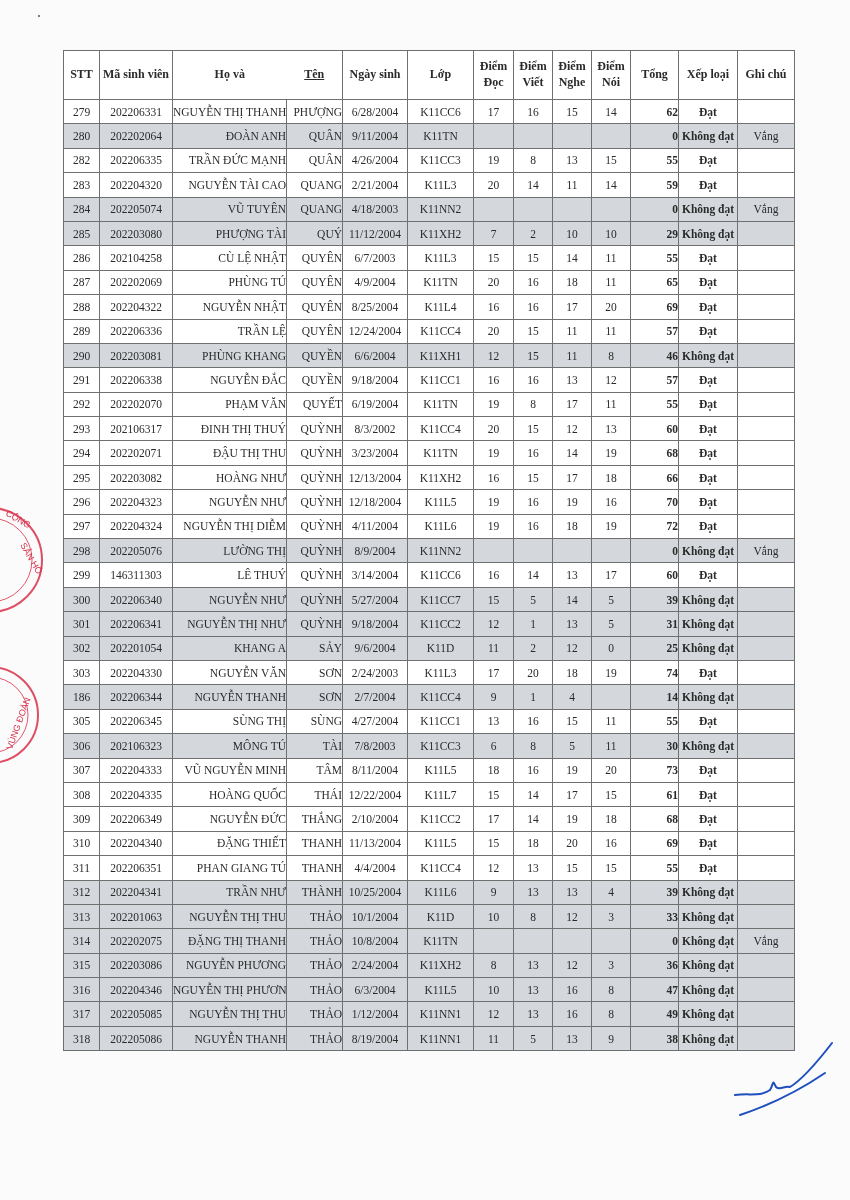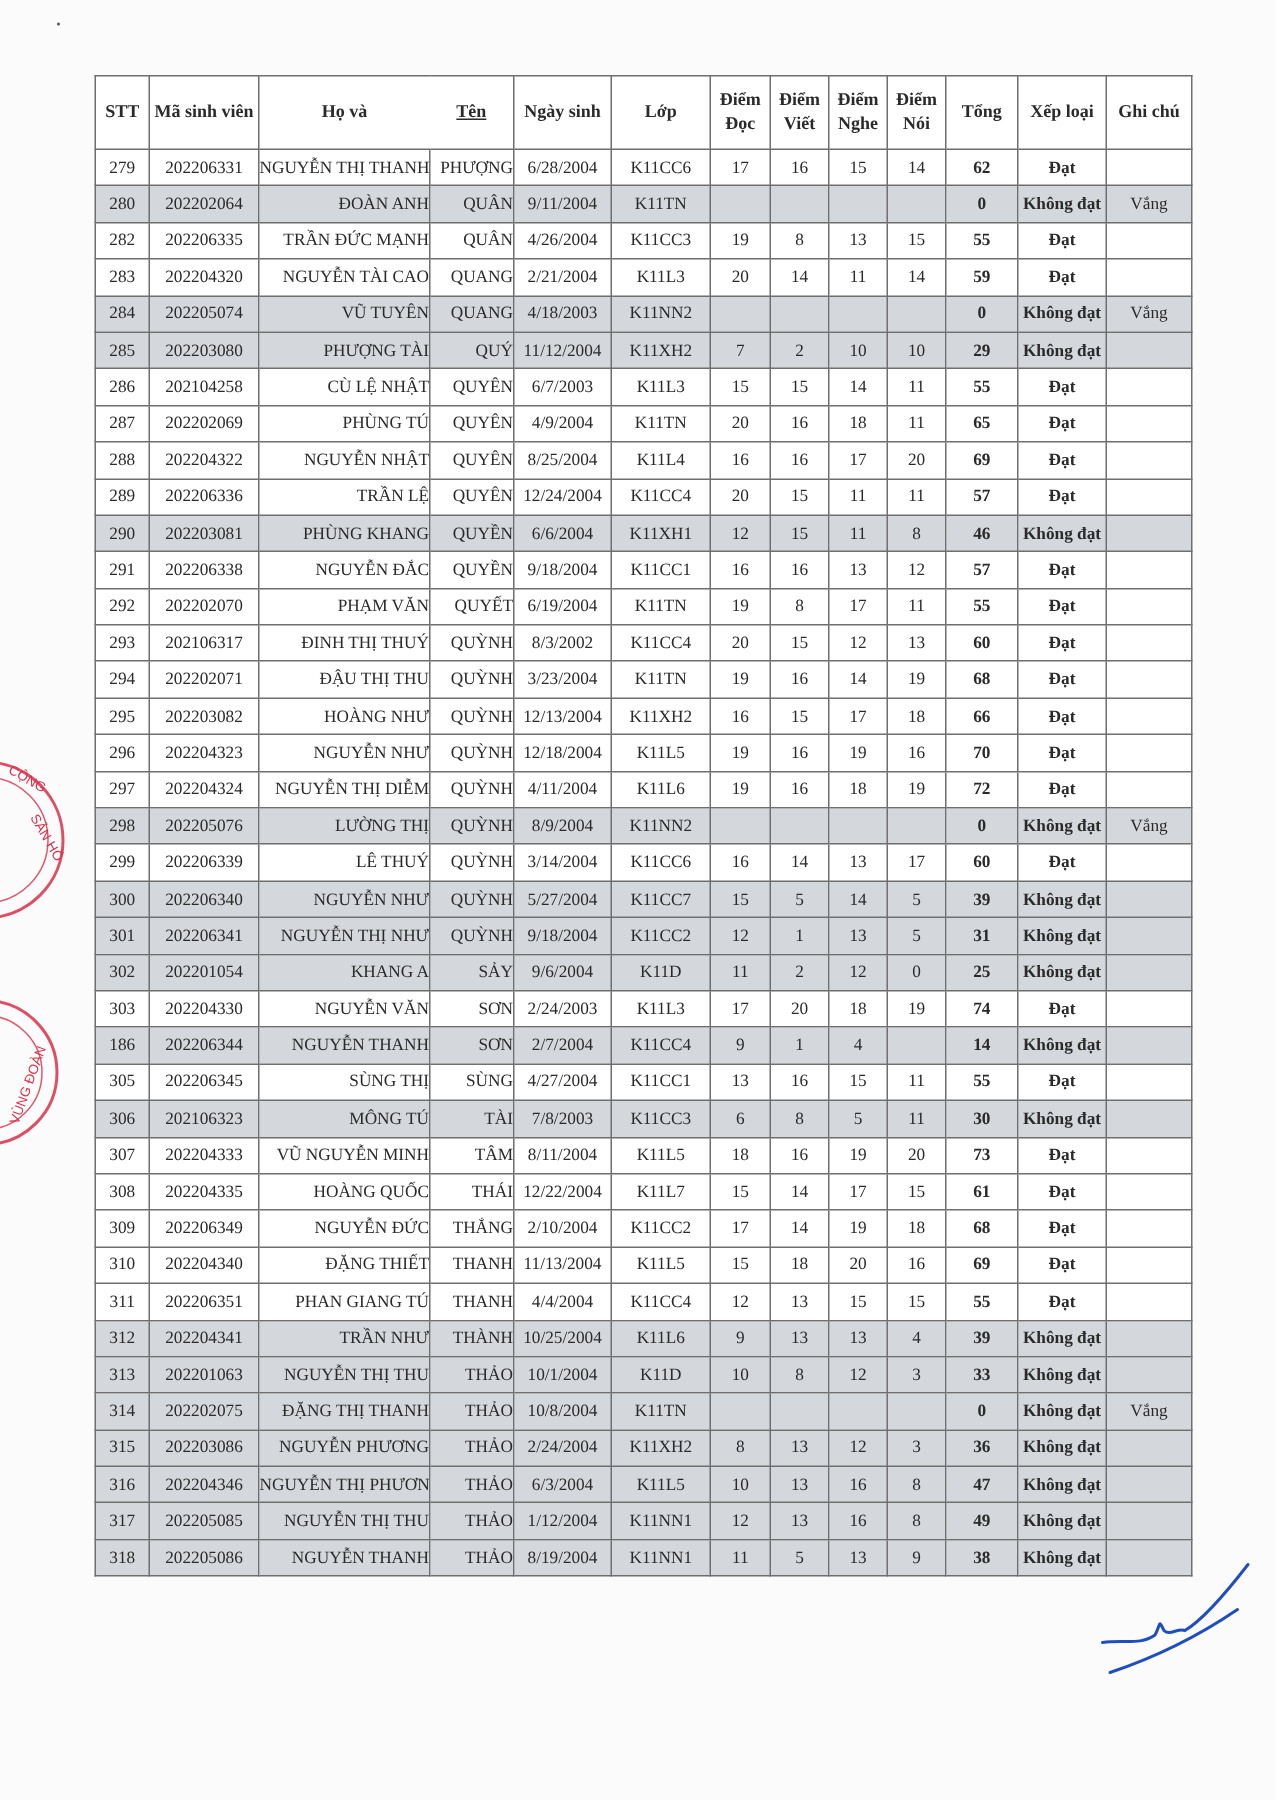--- a/index.html
+++ b/index.html
@@ -24,21 +24,21 @@
     white-space: nowrap;
     overflow: hidden;
   }
   table.grades thead th {
     height: 48px; font-weight: bold; font-size: 12px; background: #ffffff;
     text-align: center; line-height: 1.3;
   }
   td.c { text-align: center; }
   td.ho { text-align: right; padding-left: 4px; border-right: none; }
   td.ten { text-align: right; padding-left: 2px; border-left: none; }
-  td.tong { font-weight: bold; text-align: center; font-size: 11px; }
+  td.tong { font-weight: bold; text-align: right; font-size: 11px; }
   td.xl { font-weight: bold; text-align: center; font-size: 10.5px; }
   tr.shaded td { background: #d4d8dc; }
   tr.plain td { background: #ffffff; }
   .stamp { position: absolute; pointer-events: none; }
   .sig { position: absolute; left: 730px; top: 1035px; }
 </style>
 </head>
 <body>
 
 <div class="dot"></div>
@@ -357,21 +357,21 @@
         <td class="c"></td>
         <td class="c"></td>
         <td class="c"></td>
         <td class="c"></td>
         <td class="tong">0</td>
         <td class="xl">Không đạt</td>
         <td class="c">Vắng</td>
       </tr>
       <tr class="plain">
         <td class="c">299</td>
-        <td class="c">202206339</td>
+        <td class="c">146311303</td>
         <td class="ho">LÊ THUÝ</td>
         <td class="ten">QUỲNH</td>
         <td class="c">3/14/2004</td>
         <td class="c">K11CC6</td>
         <td class="c">16</td>
         <td class="c">14</td>
         <td class="c">13</td>
         <td class="c">17</td>
         <td class="tong">60</td>
         <td class="xl">Đạt</td>

